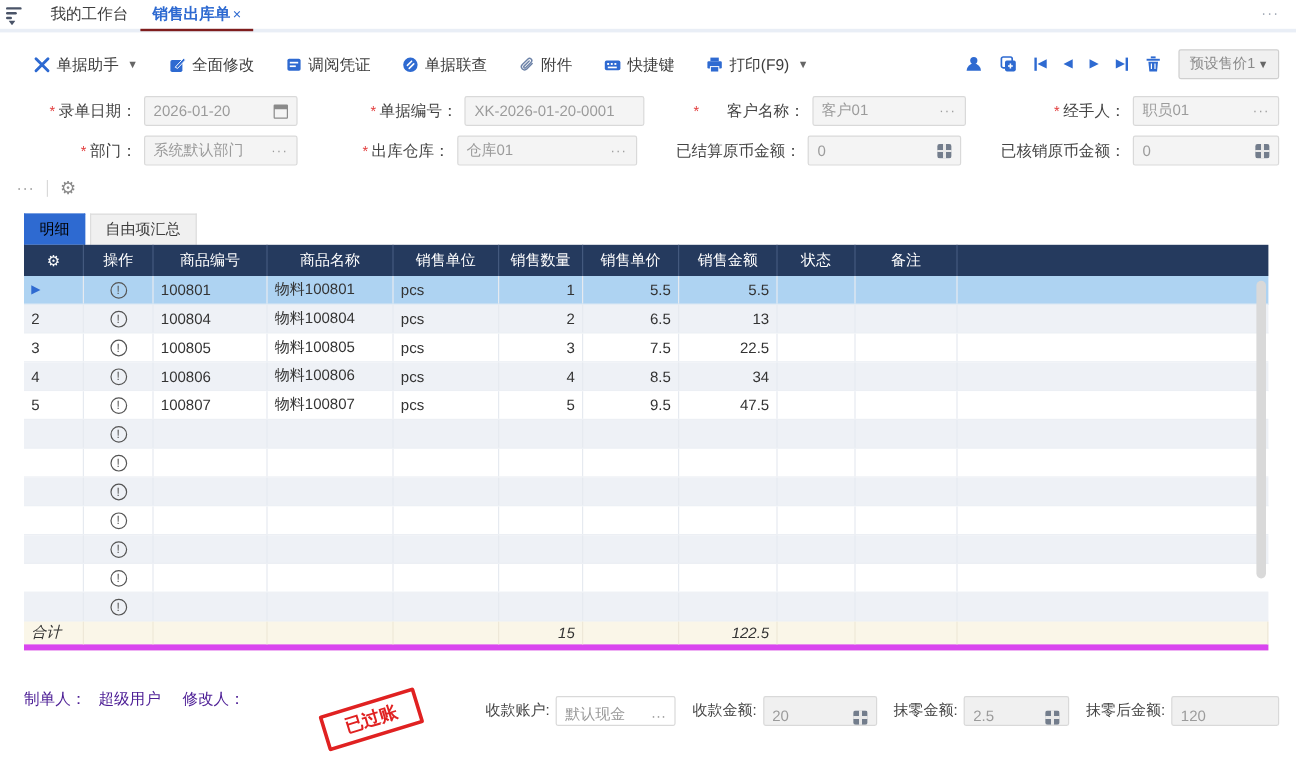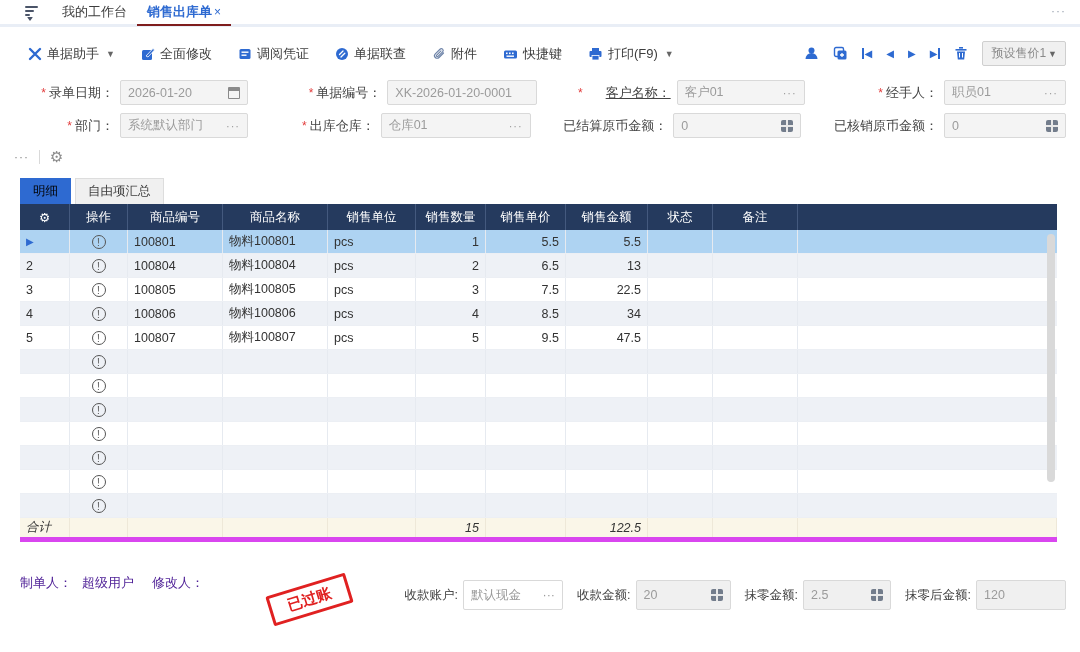--- a/index.html
+++ b/index.html
@@ -1,20 +1,20 @@
 <!DOCTYPE html>
 <html><head>
 <meta charset="utf-8">
 <style>
   * { margin:0; padding:0; box-sizing:border-box; }
   html,body { width:1080px; height:652px; background:#fff; overflow:hidden;
     font-family:"Liberation Sans","DejaVu Sans",sans-serif; font-size:13px; color:#3f3f3f; }
 
   
-  .tabbar { height:27px; background:#fff; border-bottom:3px solid #e9eef6; display:flex; align-items:center; padding:0 24px; position:relative; }
+  .tabbar { height:27px; background:#fff; border-bottom:3px solid #e9eef6; display:flex; align-items:center; padding:0 4px; position:relative; }
   .tabbar .filter-ic { width:16px; height:14px; margin-right:12px; position:relative; cursor:pointer; }
   .filter-ic i { position:absolute; left:1px; height:2px; background:#4a5468; border-radius:1px; display:block; }
   .filter-ic i:nth-child(1){ top:1px; width:13px; }
   .filter-ic i:nth-child(2){ top:5px; width:9px; }
   .filter-ic i:nth-child(3){ top:9px; width:5px; }
   .filter-ic i:nth-child(4){ top:12px; width:0; height:0; background:none; border-left:3px solid transparent; border-right:3px solid transparent; border-top:4px solid #4a5468; left:3px; }
   .tab { padding:0 10px; height:27px; line-height:25px; cursor:pointer; color:#3d3d3d; }
   .tab.active { color:#2e6ad1; font-weight:bold; border-bottom:2px solid #7f1d1d; }
   .tab .close { color:#2e6ad1; font-weight:normal; margin-left:2px; font-size:12px; }
   .tab-more { position:absolute; right:14px; top:4px; color:#9aa3b0; letter-spacing:1px; font-size:12px; cursor:pointer; }
@@ -31,21 +31,21 @@
   .nav-last  { border-right:2px solid #2e6ad1; padding-right:1px; }
   .nav-prev,.nav-next { font-size:10px; color:#2e6ad1; }
   .preset-select { background:#f0f0f0; border:1px solid #cfcfcf; border-radius:2px; color:#8a8a8a; font-size:12px; padding:3px 8px; cursor:pointer; white-space:nowrap; }
 
   
   .form { padding:4px 14px 0 14px; }
   .frow { display:flex; align-items:center; margin-bottom:8px; }
   .fgroup { display:flex; align-items:center; }
   .flabel { text-align:right; color:#444; white-space:nowrap; }
   .req { color:#e23c3c; margin-right:3px; font-size:12px; }
-  .link-label { text-decoration:underline; cursor:pointer;margin-left:20px; }
+  .link-label { cursor:pointer;margin-left:20px; }
   .field { height:25px; background:#f4f4f4; border:1px solid #d9d9d9; border-radius:2px; display:flex; align-items:center; padding:0 7px; color:#9b9b9b; font-size:12.5px; margin-left:6px; cursor:default; }
   .field .val { flex:1; overflow:hidden; white-space:nowrap; }
   .field .dots { color:#9b9b9b; margin-left:6px; font-size:11px; letter-spacing:1px; }
   .cal-icon { width:12px; height:12px; border:1px solid #8a8a8a; border-top:4px solid #8a8a8a; border-radius:1px; margin-left:6px; }
   .calc-icon { width:12px; height:12px; border-radius:2px; margin-left:6px;
     background: linear-gradient(to right, transparent 42%, #e9e9e9 42%, #e9e9e9 58%, transparent 58%),
                 linear-gradient(to bottom, transparent 42%, #e9e9e9 42%, #e9e9e9 58%, transparent 58%), #737d8c; }
   .w-l95  { width:100px; }
   .w-l105 { width:110px; }
   .f128 { width:128px; } .f150 { width:150px; } .f118 { width:122px; }
@@ -78,21 +78,21 @@
   .trow-total { display:flex; height:24px; background:#faf6e8; border-bottom:5px solid #d946ef;font-style:italic; }
   .trow-total .td { color:#333; border-right:1px solid #eee8d8; }
   .vscroll { position:absolute; right:2px; top:30px; width:8px; height:248px; background:#d9d9d9; border-radius:4px; cursor:pointer; }
 
   
   .footer-makers { display:flex; align-items:center; gap:18px; padding:32px 0 0 20px; color:#4c1d95; }
   .stamp { position:absolute; left:268px; top:584px; border:3px solid #e02121; color:#e02121; font-weight:bold; font-size:15px; padding:3px 16px; transform:rotate(-17deg); border-radius:2px; background:rgba(255,255,255,0.6); }
   .payment { position:absolute; left:0; right:0; top:580px; display:flex; justify-content:flex-end; align-items:center; gap:14px; padding-right:14px; }
   .pgroup { display:flex; align-items:center; }
   .plabel { color:#444; font-size:12.5px; white-space:nowrap; }
-  .pfield { height:30px; display:flex; align-items:center; border:1px solid #d9d9d9; border-radius:2px; background:#f0f0f0; color:#9b9b9b; font-size:12.5px; padding:0 7px; margin-left:5px; }
+  .pfield { height:25px; display:flex; align-items:flex-end; border:1px solid #d9d9d9; border-radius:2px; background:#f0f0f0; color:#9b9b9b; font-size:12.5px; padding:0 7px; margin-left:5px; }
   .pfield.white { background:#fff; }
   .pf100 { width:100px; } .pf95 { width:95px; } .pf88 { width:88px; } .pf90 { width:90px; }
 </style>
 </head>
 <body>
 
 <div class="tabbar">
   <div class="filter-ic">
       <i></i>
       <i></i>

